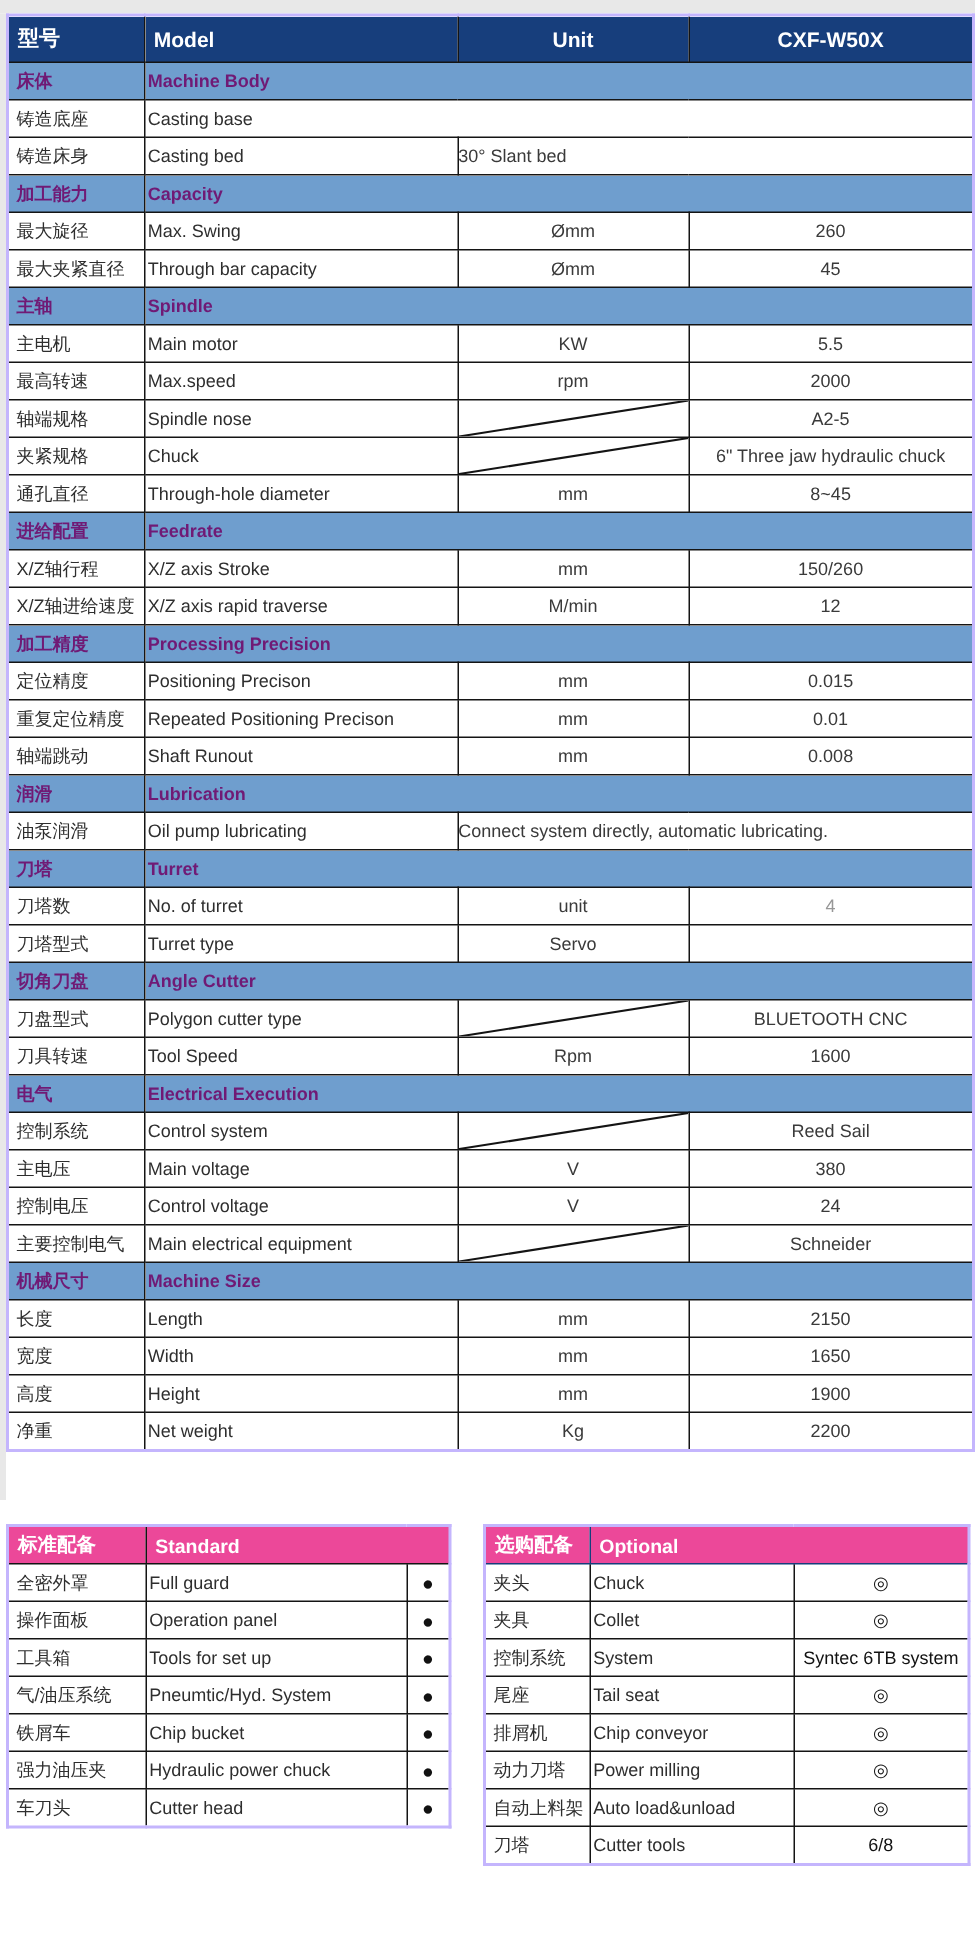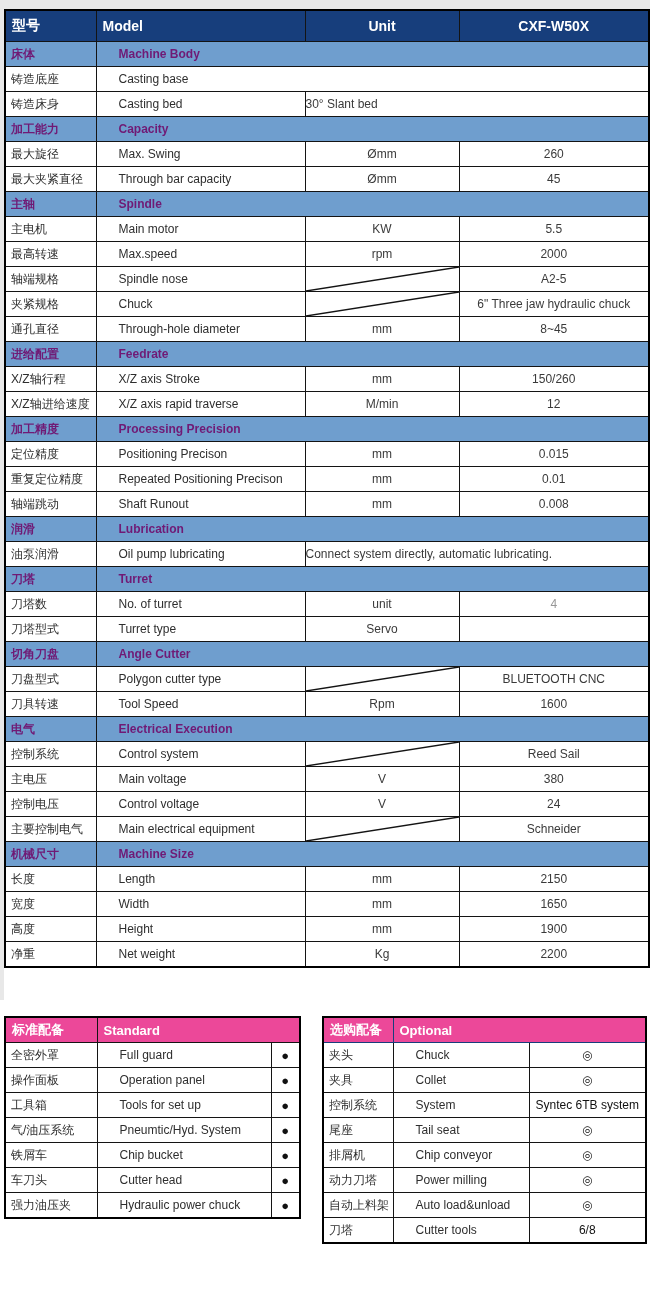--- a/index.html
+++ b/index.html
@@ -6,33 +6,33 @@
   body{
     width:650px;height:1300px;position:relative;background:#ffffff;
     font-family:"Liberation Sans","DejaVu Sans",sans-serif;
     color:#2e2e2e;overflow:hidden;
   }
   .edge-strip{position:absolute;background:#e8e8e8;}
   #top-strip{left:0;top:0;width:650px;height:9px;}
   #left-strip{left:0;top:9px;width:4px;height:991px;}
 
   table{border-collapse:collapse;table-layout:fixed;background:#fff;
-        border:2px solid #000000;position:absolute;}
+        border:2px solid #c4b5fd;position:absolute;}
   td,th{border:1px solid #141414;overflow:hidden;white-space:nowrap;
         padding:0;font-weight:normal;}
 
   
   #main-table{left:4px;top:9px;width:644px;}
   #main-table thead th{height:30px;background:#173e7c;color:#ffffff;
         font-weight:bold;font-size:14px;}
   #main-table thead th.h-cn,#main-table thead th.h-en{text-align:left;padding-left:6px;}
   #main-table thead th.h-unit,#main-table thead th.h-val{text-align:center;}
   #main-table td{height:24px;font-size:12px;}
   .c-cn{text-align:left;padding-left:5px;}
-  .c-en{text-align:left;padding-left:22px;font-size:12.5px;}
+  .c-en{text-align:left;padding-left:2px;font-size:12.5px;}
   .c-unit,.c-val{text-align:center;color:#3a3a3a;}
   .c-val.right{text-align:left;padding-right:6px;}
   .c-val.muted{color:#979797;}
   tr.sec td{background:#6f9ece;color:#701a75;font-weight:bold;}
   tr.sec td.c-cn{font-size:12.5px;}
   tr.sec td.c-en{font-size:13px;}
   td.diag{position:relative;}
   td.diag svg{position:absolute;left:0;top:0;width:100%;height:100%;display:block;}
   td.diag line{stroke:#141414;stroke-width:1.4;vector-effect:non-scaling-stroke;}
 
@@ -322,27 +322,27 @@
         <td class="c-cn">气/油压系统</td>
         <td class="c-en">Pneumtic/Hyd. System</td>
         <td class="c-mark">●</td>
       </tr>
       <tr>
         <td class="c-cn">铁屑车</td>
         <td class="c-en">Chip bucket</td>
         <td class="c-mark">●</td>
       </tr>
       <tr>
+        <td class="c-cn">强力油压夹</td>
+        <td class="c-en">Hydraulic power chuck</td>
+        <td class="c-mark">●</td>
+      </tr>
+      <tr>
         <td class="c-cn">车刀头</td>
         <td class="c-en">Cutter head</td>
-        <td class="c-mark">●</td>
-      </tr>
-      <tr>
-        <td class="c-cn">强力油压夹</td>
-        <td class="c-en">Hydraulic power chuck</td>
         <td class="c-mark">●</td>
       </tr>
     </tbody>
 </table>
 
 <table id="optional-table" class="side">
   <colgroup>
       <col style="width:70px">
       <col style="width:136px">
       <col style="width:117px">

